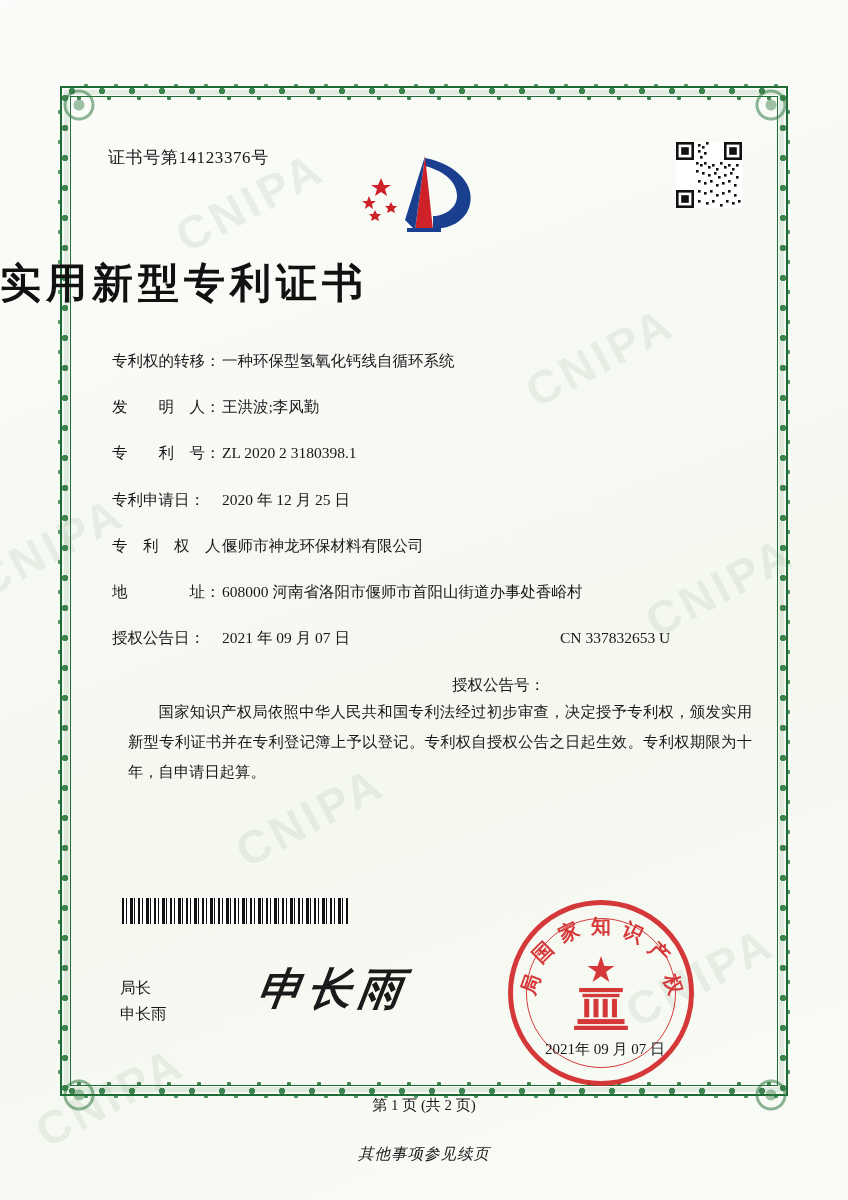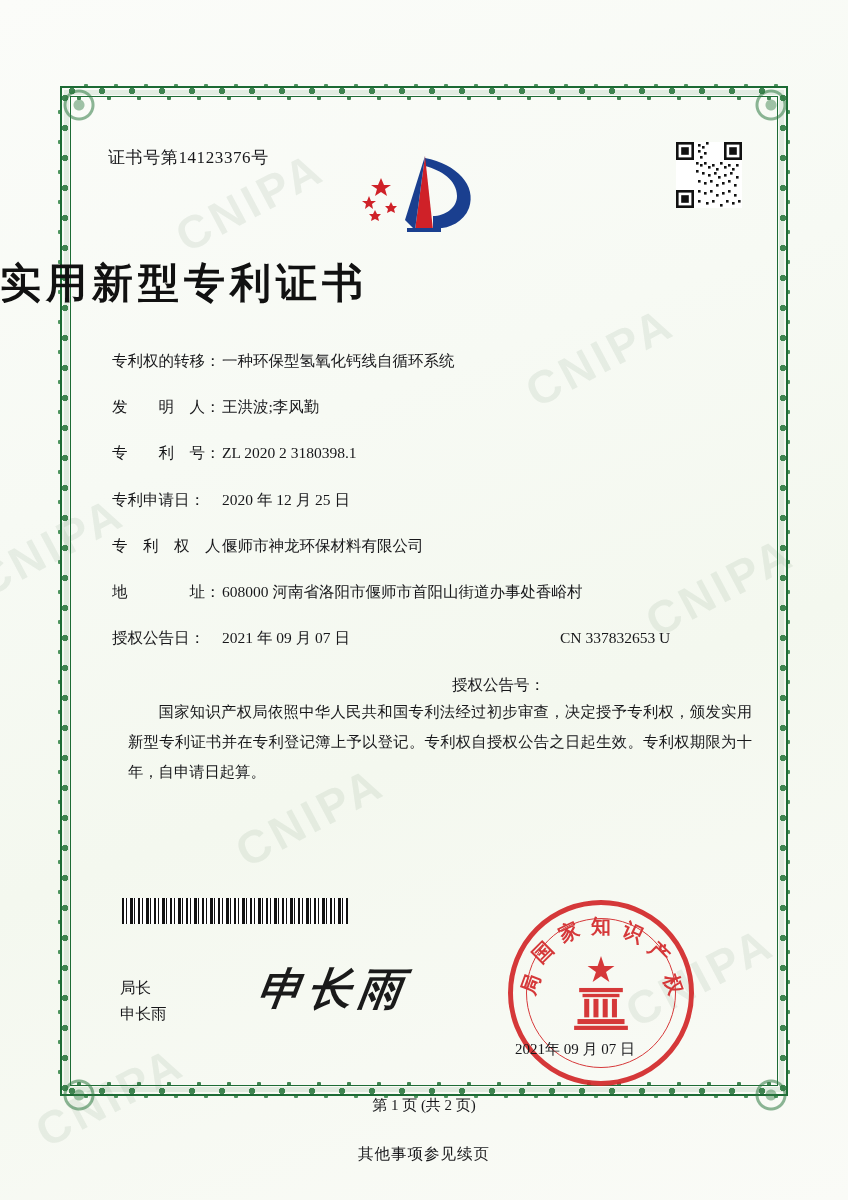--- a/index.html
+++ b/index.html
@@ -251,20 +251,21 @@
     position: absolute;
     font-size: 20px;
     font-weight: bold;
     color: #d3282a;
     font-family: "DejaVu Serif", serif;
   }
   .seal-date {
     position: absolute;
     left: 515px; top: 1040px;
     width: 180px;
+    text-align: center;
     font-size: 15px;
     color: #17171a;
   }
 
   
   .page-no {
     position: absolute;
     left: 0; right: 0;
     top: 1096px;
     text-align: center;
@@ -272,20 +273,21 @@
     color: #17171a;
   }
   .footer-note {
     position: absolute;
     left: 0; right: 0;
     top: 1144px;
     text-align: center;
     font-size: 15.5px;
     color: #17171a;
     letter-spacing: 1px;
+    font-style: italic;
   }
 </style>
 </head>
 <body>
 
 <div class="page">
 
   <div class="wm wm1">CNIPA</div>
   <div class="wm wm2">CNIPA</div>
   <div class="wm wm3">CNIPA</div>

